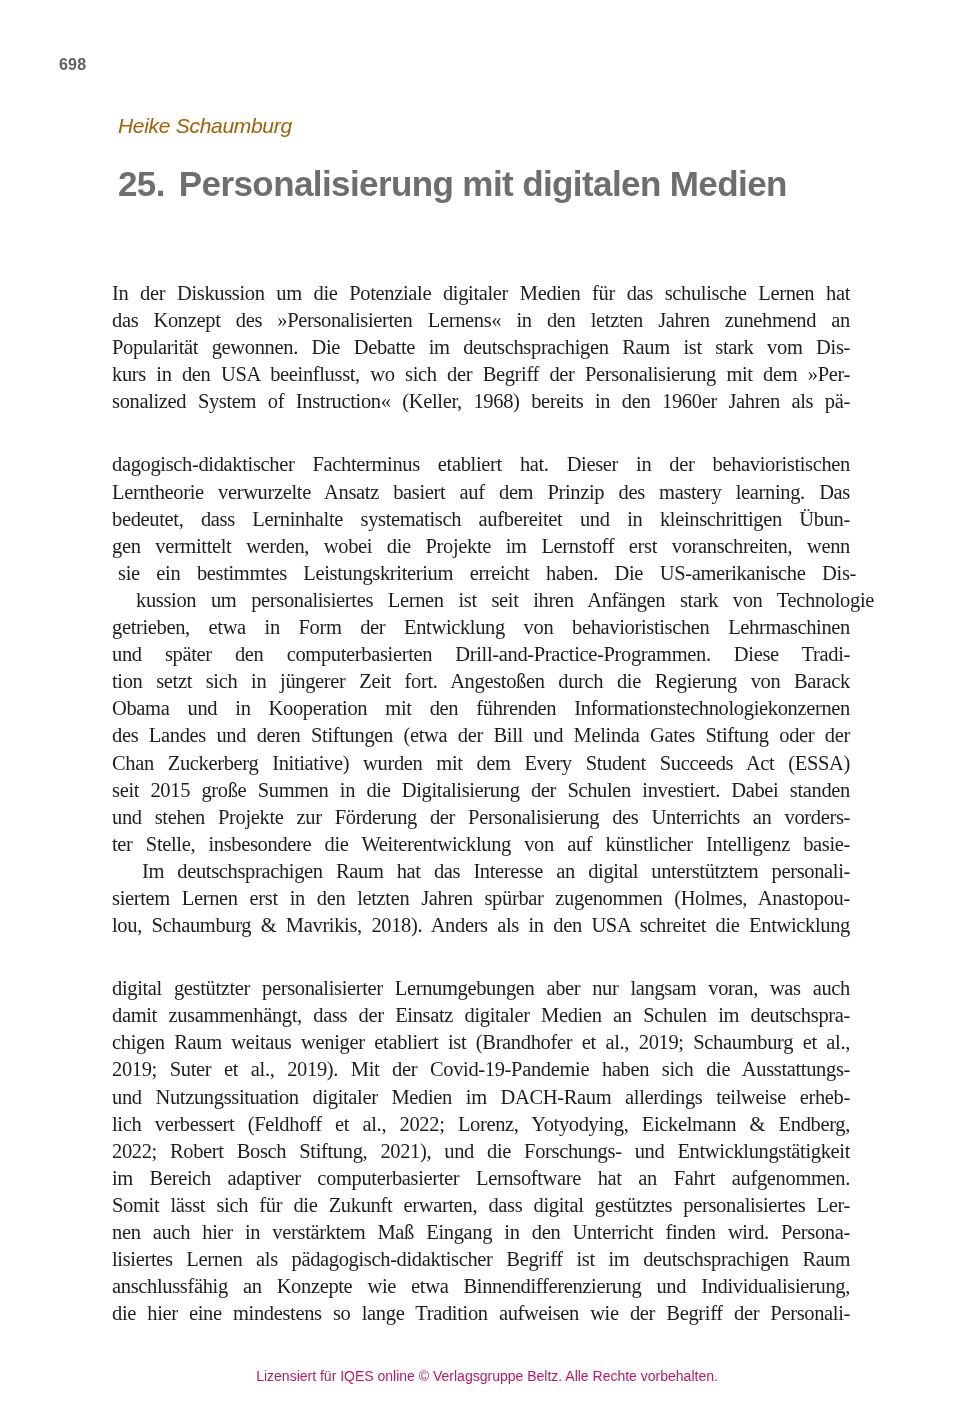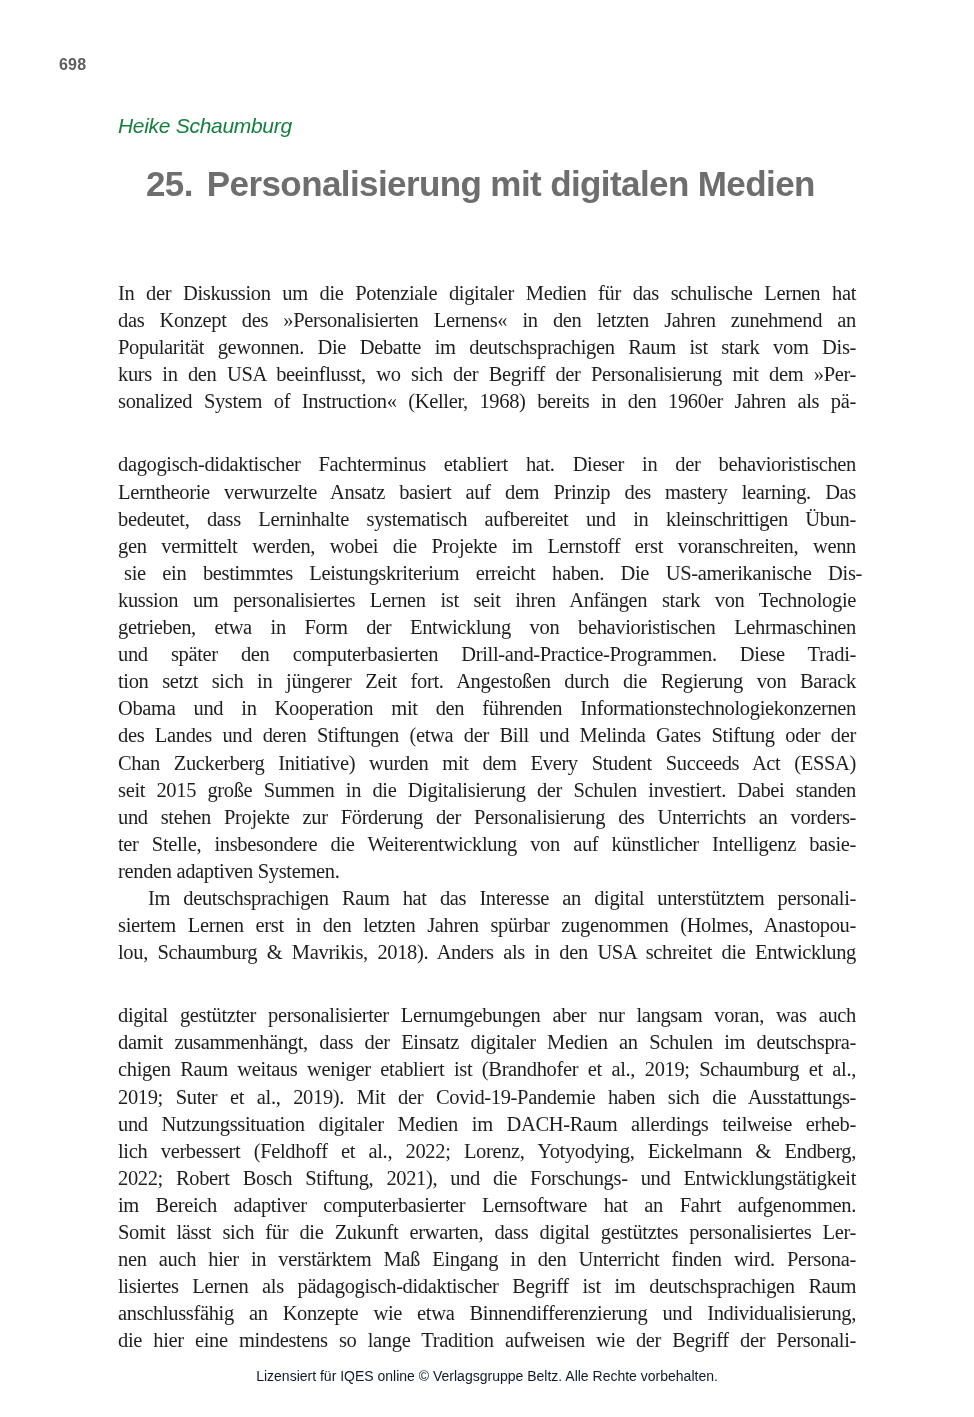--- a/index.html
+++ b/index.html
@@ -23,41 +23,40 @@
       color: #5f5f5f;
       letter-spacing: 0.2px;
     }
     .author {
       position: absolute;
       left: 118px;
       top: 114px;
       font-family: "Liberation Sans", sans-serif;
       font-style: italic;
       font-size: 21px;
-      color: #15803d;
+      color: #a16207;
       letter-spacing: -0.3px;
     }
     .chapter-title {
       position: absolute;
       left: 118px;
       top: 164px;
       font-family: "Liberation Sans", sans-serif;
       font-weight: bold;
       font-size: 35px;
       color: #6e6e6e;
       letter-spacing: -0.6px;
       white-space: nowrap;
     }
     .chapter-title .num {
       margin-right: 14px;
-      margin-left: 28px;
     }
     .body-text {
       position: absolute;
-      left: 118px;
+      left: 112px;
       top: 280px;
       width: 738px;
       font-family: "Liberation Serif", serif;
       font-size: 20.5px;
       color: #1e1e1e;
     }
     .line {
       display: block;
       height: 27.1px;
       line-height: 27.1px;
@@ -77,21 +76,21 @@
       display: block;
     }
     .footer {
       position: absolute;
       left: 0;
       width: 974px;
       top: 1368px;
       text-align: center;
       font-family: "Liberation Sans", sans-serif;
       font-size: 14px;
-      color: #0f172a;
+      color: #be185d;
     }
   </style>
 </head>
 <body>
 
 <div class="page-number">698</div>
 
 <div class="author">Heike Schaumburg</div>
 
 <h1 class="chapter-title" style="margin:0;">
@@ -103,31 +102,30 @@
       <span class="line" style="display: block; width: 738px;">In der Diskussion um die Potenziale digitaler Medien für das schulische Lernen hat</span>
       <span class="line" style="display: block; width: 738px;">das Konzept des »Personalisierten Lernens« in den letzten Jahren zunehmend an</span>
       <span class="line" style="display: block; width: 738px;">Popularität gewonnen. Die Debatte im deutschsprachigen Raum ist stark vom Dis-</span>
       <span class="line" style="display: block; width: 738px;">kurs in den USA beeinflusst, wo sich der Begriff der Personalisierung mit dem »Per-</span>
       <span class="line" style="display: block; width: 738px;">sonalized System of Instruction« (Keller, 1968) bereits in den 1960er Jahren als pä-</span>
       <span class="line" style="display: block; width: 738px; margin-top: 36px;">dagogisch-didaktischer Fachterminus etabliert hat. Dieser in der behavioristischen</span>
       <span class="line" style="display: block; width: 738px;">Lerntheorie verwurzelte Ansatz basiert auf dem Prinzip des mastery learning. Das</span>
       <span class="line" style="display: block; width: 738px;">bedeutet, dass Lerninhalte systematisch aufbereitet und in kleinschrittigen Übun-</span>
       <span class="line" style="display: block; width: 738px;">gen vermittelt werden, wobei die Projekte im Lernstoff erst voranschreiten, wenn</span>
       <span class="line" style="display: block; width: 738px; margin-left: 6px;">sie ein bestimmtes Leistungskriterium erreicht haben. Die US-amerikanische Dis-</span>
-      <span class="line" style="display: block; width: 738px;">kussion um personalisiertes Lernen ist seit ihren Anfängen stark von Technologie</span>
+      <span class="line" style="display: block; width: 738px; margin-left: 24px;">kussion um personalisiertes Lernen ist seit ihren Anfängen stark von Technologie</span>
       <span class="line" style="display: block; width: 738px;">getrieben, etwa in Form der Entwicklung von behavioristischen Lehrmaschinen</span>
       <span class="line" style="display: block; width: 738px;">und später den computerbasierten Drill-and-Practice-Programmen. Diese Tradi-</span>
       <span class="line" style="display: block; width: 738px;">tion setzt sich in jüngerer Zeit fort. Angestoßen durch die Regierung von Barack</span>
       <span class="line" style="display: block; width: 738px;">Obama und in Kooperation mit den führenden Informationstechnologiekonzernen</span>
       <span class="line" style="display: block; width: 738px;">des Landes und deren Stiftungen (etwa der Bill und Melinda Gates Stiftung oder der</span>
       <span class="line" style="display: block; width: 738px;">Chan Zuckerberg Initiative) wurden mit dem Every Student Succeeds Act (ESSA)</span>
       <span class="line" style="display: block; width: 738px;">seit 2015 große Summen in die Digitalisierung der Schulen investiert. Dabei standen</span>
       <span class="line" style="display: block; width: 738px;">und stehen Projekte zur Förderung der Personalisierung des Unterrichts an vorders-</span>
       <span class="line" style="display: block; width: 738px;">ter Stelle, insbesondere die Weiterentwicklung von auf künstlicher Intelligenz basie-</span>
-      <span class="line last" style="display: block; width: 738px;">renden adaptiven Systemen.</span>
     </div>
   <div class="paragraph" id="para-1">
       <span class="line indent" style="display: block; width: 738px;">Im deutschsprachigen Raum hat das Interesse an digital unterstütztem personali-</span>
       <span class="line" style="display: block; width: 738px;">siertem Lernen erst in den letzten Jahren spürbar zugenommen (Holmes, Anastopou-</span>
       <span class="line" style="display: block; width: 738px;">lou, Schaumburg &amp; Mavrikis, 2018). Anders als in den USA schreitet die Entwicklung</span>
       <span class="line" style="display: block; width: 738px; margin-top: 36px;">digital gestützter personalisierter Lernumgebungen aber nur langsam voran, was auch</span>
       <span class="line" style="display: block; width: 738px;">damit zusammenhängt, dass der Einsatz digitaler Medien an Schulen im deutschspra-</span>
       <span class="line" style="display: block; width: 738px;">chigen Raum weitaus weniger etabliert ist (Brandhofer et al., 2019; Schaumburg et al.,</span>
       <span class="line" style="display: block; width: 738px;">2019; Suter et al., 2019).  Mit der Covid-19-Pandemie haben sich die Ausstattungs-</span>
       <span class="line" style="display: block; width: 738px;">und Nutzungssituation digitaler Medien im DACH-Raum allerdings teilweise erheb-</span>

